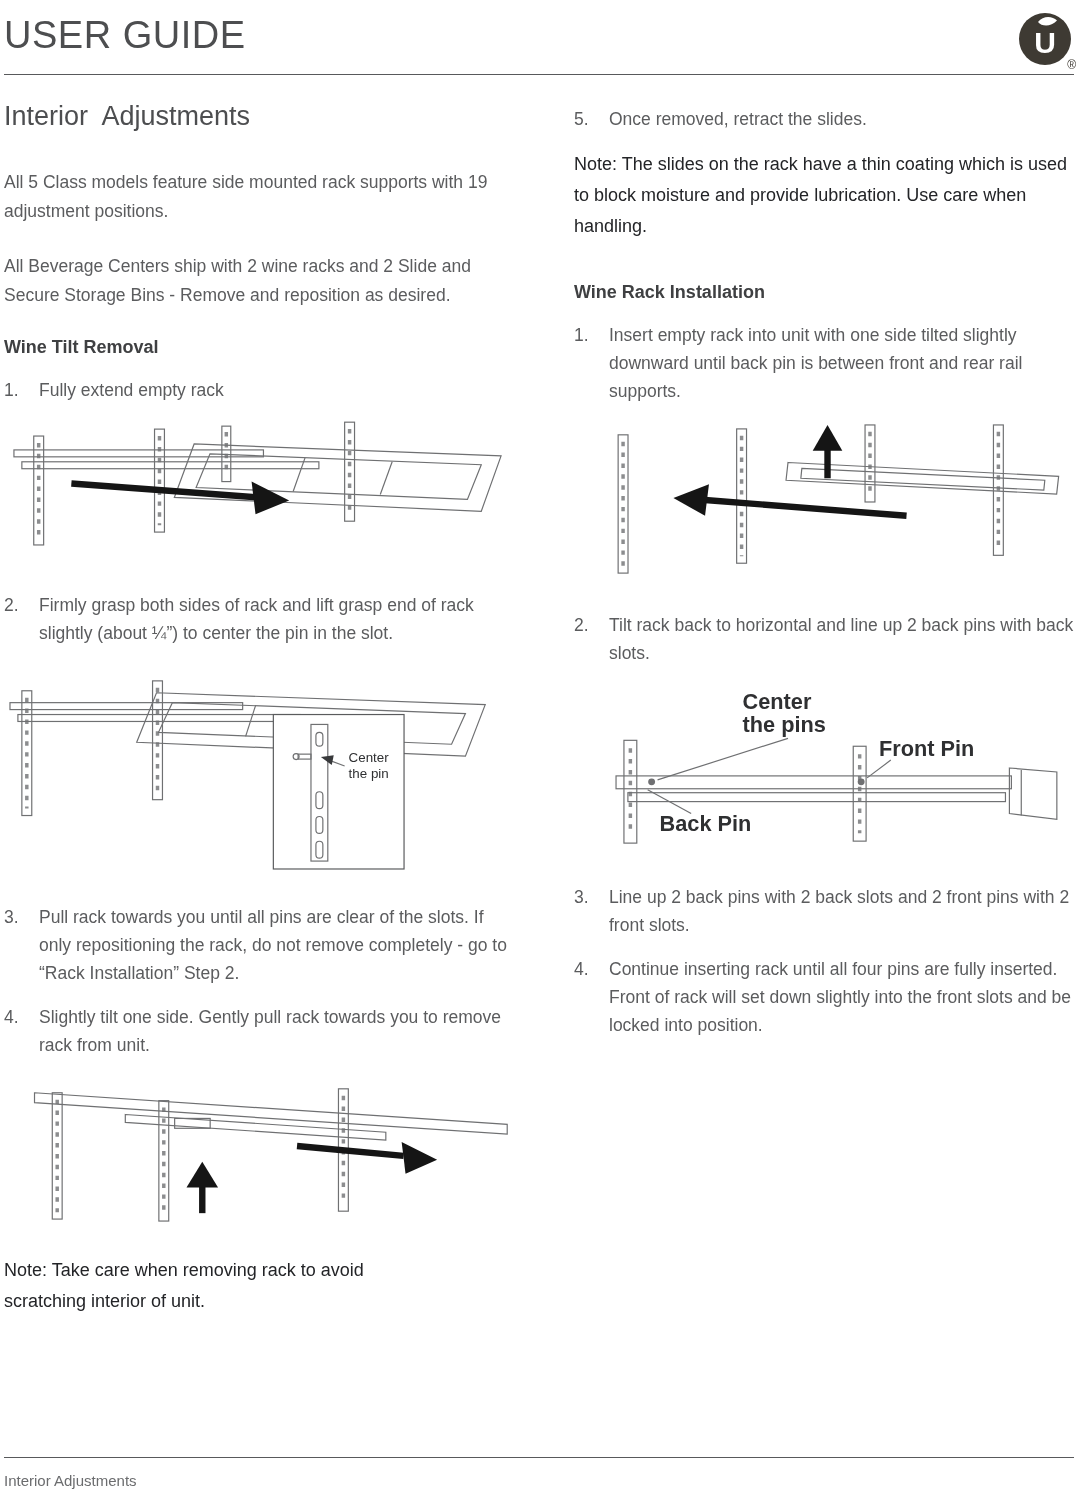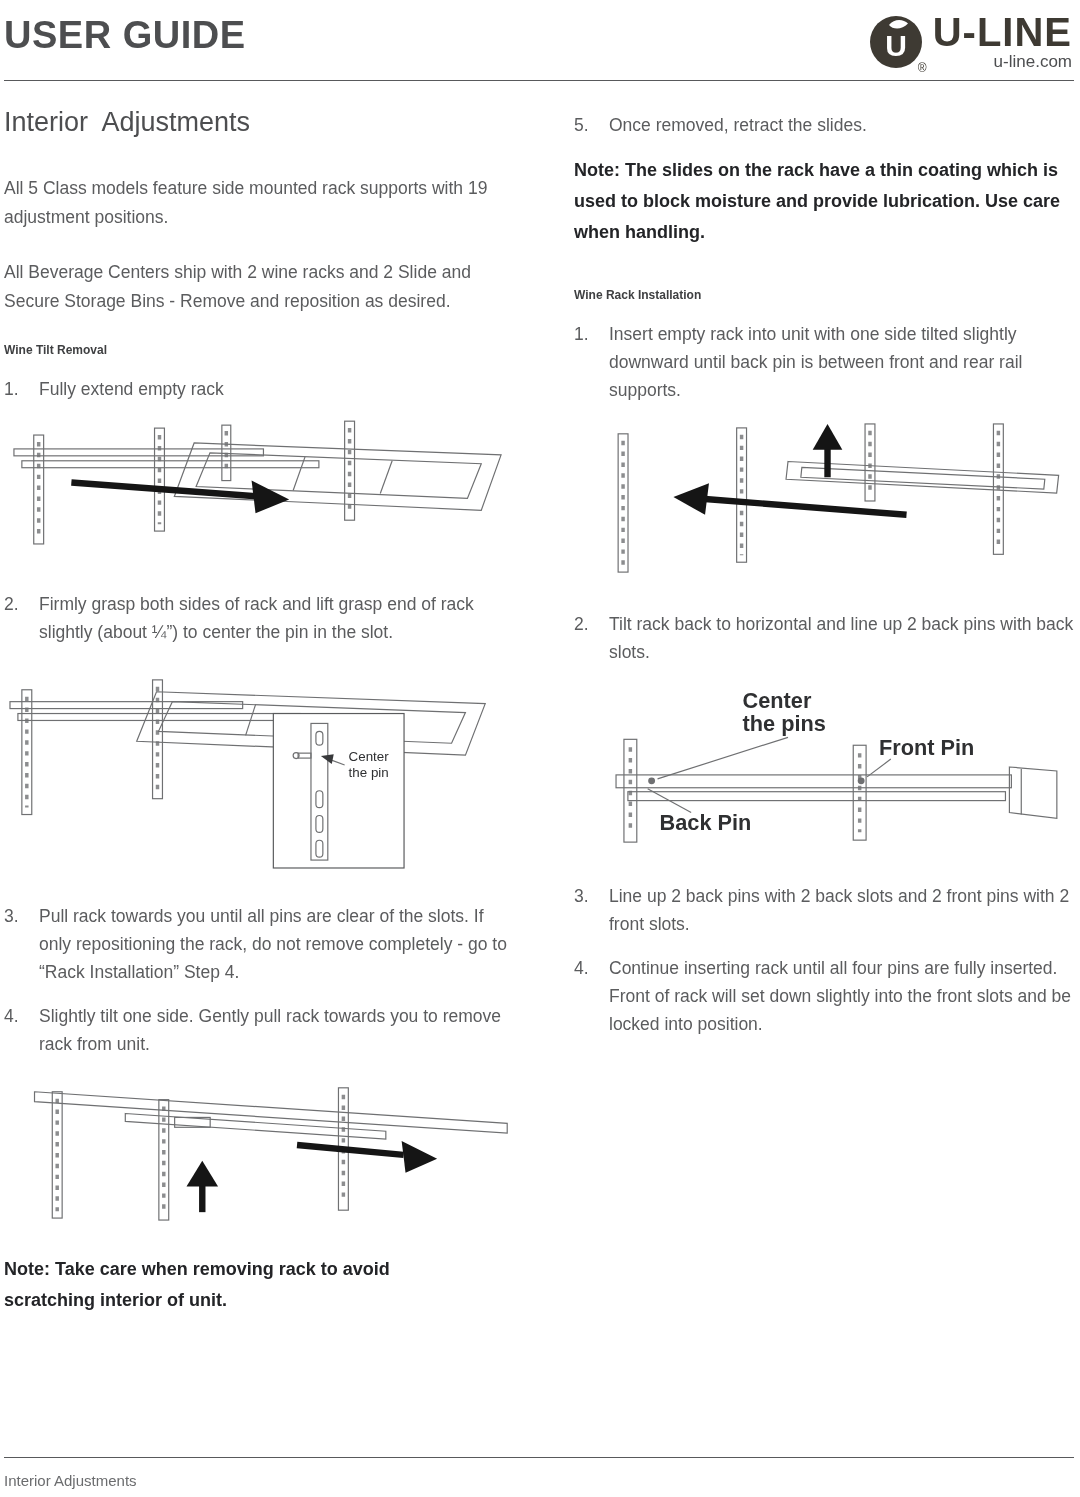--- a/index.html
+++ b/index.html
@@ -6,45 +6,45 @@
   html,body { background:#ffffff; }
   body {
     width:1080px; height:1497px;
     font-family:"Liberation Sans","DejaVu Sans",sans-serif;
     color:#5b5c5e;
   }
   .page { position:relative; width:1080px; height:1497px; padding:8px 6px 0 4px; overflow:hidden; background:#fff; }
 
   
   .header { display:flex; justify-content:space-between; align-items:flex-start; padding:4px 2px 0 0; }
-  .header-title { font-size:38px; font-weight:700; color:#4d4e50; letter-spacing:0.5px; padding-top:2px; }
+  .header-title { font-size:38px; font-weight:400; color:#4d4e50; letter-spacing:0.5px; padding-top:2px; }
   .logo-row { display:flex; align-items:center; gap:10px; }
   .logo-badge { position:relative; width:54px; height:54px; }
   .logo-reg { position:absolute; right:-4px; bottom:-6px; font-size:12px; color:#3e3a33; }
   .logo-stack { display:flex; flex-direction:column; align-items:flex-end; }
   .logo-wordmark { font-size:40px; font-weight:800; color:#3e3a33; letter-spacing:1px; line-height:1; }
   .logo-site { font-size:17px; color:#4d4e50; margin-top:0px; }
 
   hr.rule { border:none; border-top:1.4px solid #58595b; margin-top:8px; }
 
   
   .columns { display:flex; margin-top:14px; }
   .col-left { width:508px; }
   .col-right { width:500px; margin-left:62px; padding-top:16px; }
 
   .page-title { font-size:27px; font-weight:400; color:#4d4e50; margin:12px 0 36px; white-space:pre-wrap; }
   p.body { font-size:17.5px; line-height:1.64; margin-bottom:27px; }
   h2.heading-caps { font-size:18px; font-weight:700; color:#3f4042; margin:6px 0 12px; }
-  h3.subheading { font-size:12px; font-weight:700; color:#3f4042; margin:0 0 18px; }
+  h3.subheading { font-size:18px; font-weight:700; color:#3f4042; margin:0 0 18px; }
 
   .step { display:flex; font-size:17.5px; line-height:1.6; margin-bottom:16px; }
   .step-num { flex:none; width:35px; }
   .step-text { flex:1; }
 
-  .note { font-size:18px; font-weight:700; color:#232427; line-height:1.72; }
+  .note { font-size:18px; font-weight:400; color:#232427; line-height:1.72; }
   .note-left { max-width:445px; }
   .note-right { margin:2px 0 40px; }
 
   .fig { margin:10px 0 26px 4px;text-decoration:underline; }
   .fig-right { margin-left:20px; }
 
   
   svg.art { stroke:#6f7072; fill:none; stroke-width:1.2; }
   svg.art .slots { stroke:#8c8d8f; stroke-width:3.5; stroke-dasharray:4.5 6.5; }
   svg.art .barrow { stroke:#151515; stroke-width:6.5; }
@@ -69,24 +69,20 @@
     <div class="header-title">USER GUIDE</div>
     <div class="logo">
       <div class="logo-row">
         <div class="logo-badge">
           <svg width="54" height="54" viewBox="0 0 54 54">
             <circle cx="27" cy="27" r="26" fill="#3e3a33"></circle>
             <path d="M20 10 C25 3.5, 34 3.5, 39 8.5 C33 15, 24 15, 20 10 Z" fill="#ffffff"></path>
             <text x="27" y="41" text-anchor="middle" font-size="30" font-weight="bold" fill="#ffffff">U</text>
           </svg>
           <span class="logo-reg">®</span>
-        </div>
-        <div class="logo-stack">
-          <div class="logo-wordmark">U-LINE</div>
-          <div class="logo-site">u-line.com</div>
         </div>
       </div>
     </div>
   </header>
 
   <hr class="rule">
 
   <div class="columns">
 
     <section class="col-left">
@@ -149,21 +145,21 @@
           <circle cx="291" cy="94.5" r="3"></circle>
           <line x1="340" y1="104" x2="324" y2="98"></line>
           <polygon class="ah-sm" points="316,95 329,93 327,103"></polygon>
           <text class="figlabel-sm" x="344" y="100">Center</text>
           <text class="figlabel-sm" x="344" y="116">the pin</text>
         </svg>
       </div>
 
       <div class="step">
         <span class="step-num">3.</span>
-        <span class="step-text">Pull rack towards you until all pins are clear of the slots. If only repositioning the rack, do not remove completely - go to “Rack Installation” Step 4.</span>
+        <span class="step-text">Pull rack towards you until all pins are clear of the slots. If only repositioning the rack, do not remove completely - go to “Rack Installation” Step 2.</span>
       </div>
 
       <div class="step">
         <span class="step-num">4.</span>
         <span class="step-text">Slightly tilt one side. Gently pull rack towards you to remove rack from unit.</span>
       </div>
 
       <div class="fig">
         <svg class="art" viewBox="0 0 510 152" width="505" height="150">
           <rect x="44" y="18" width="10" height="128"></rect>

